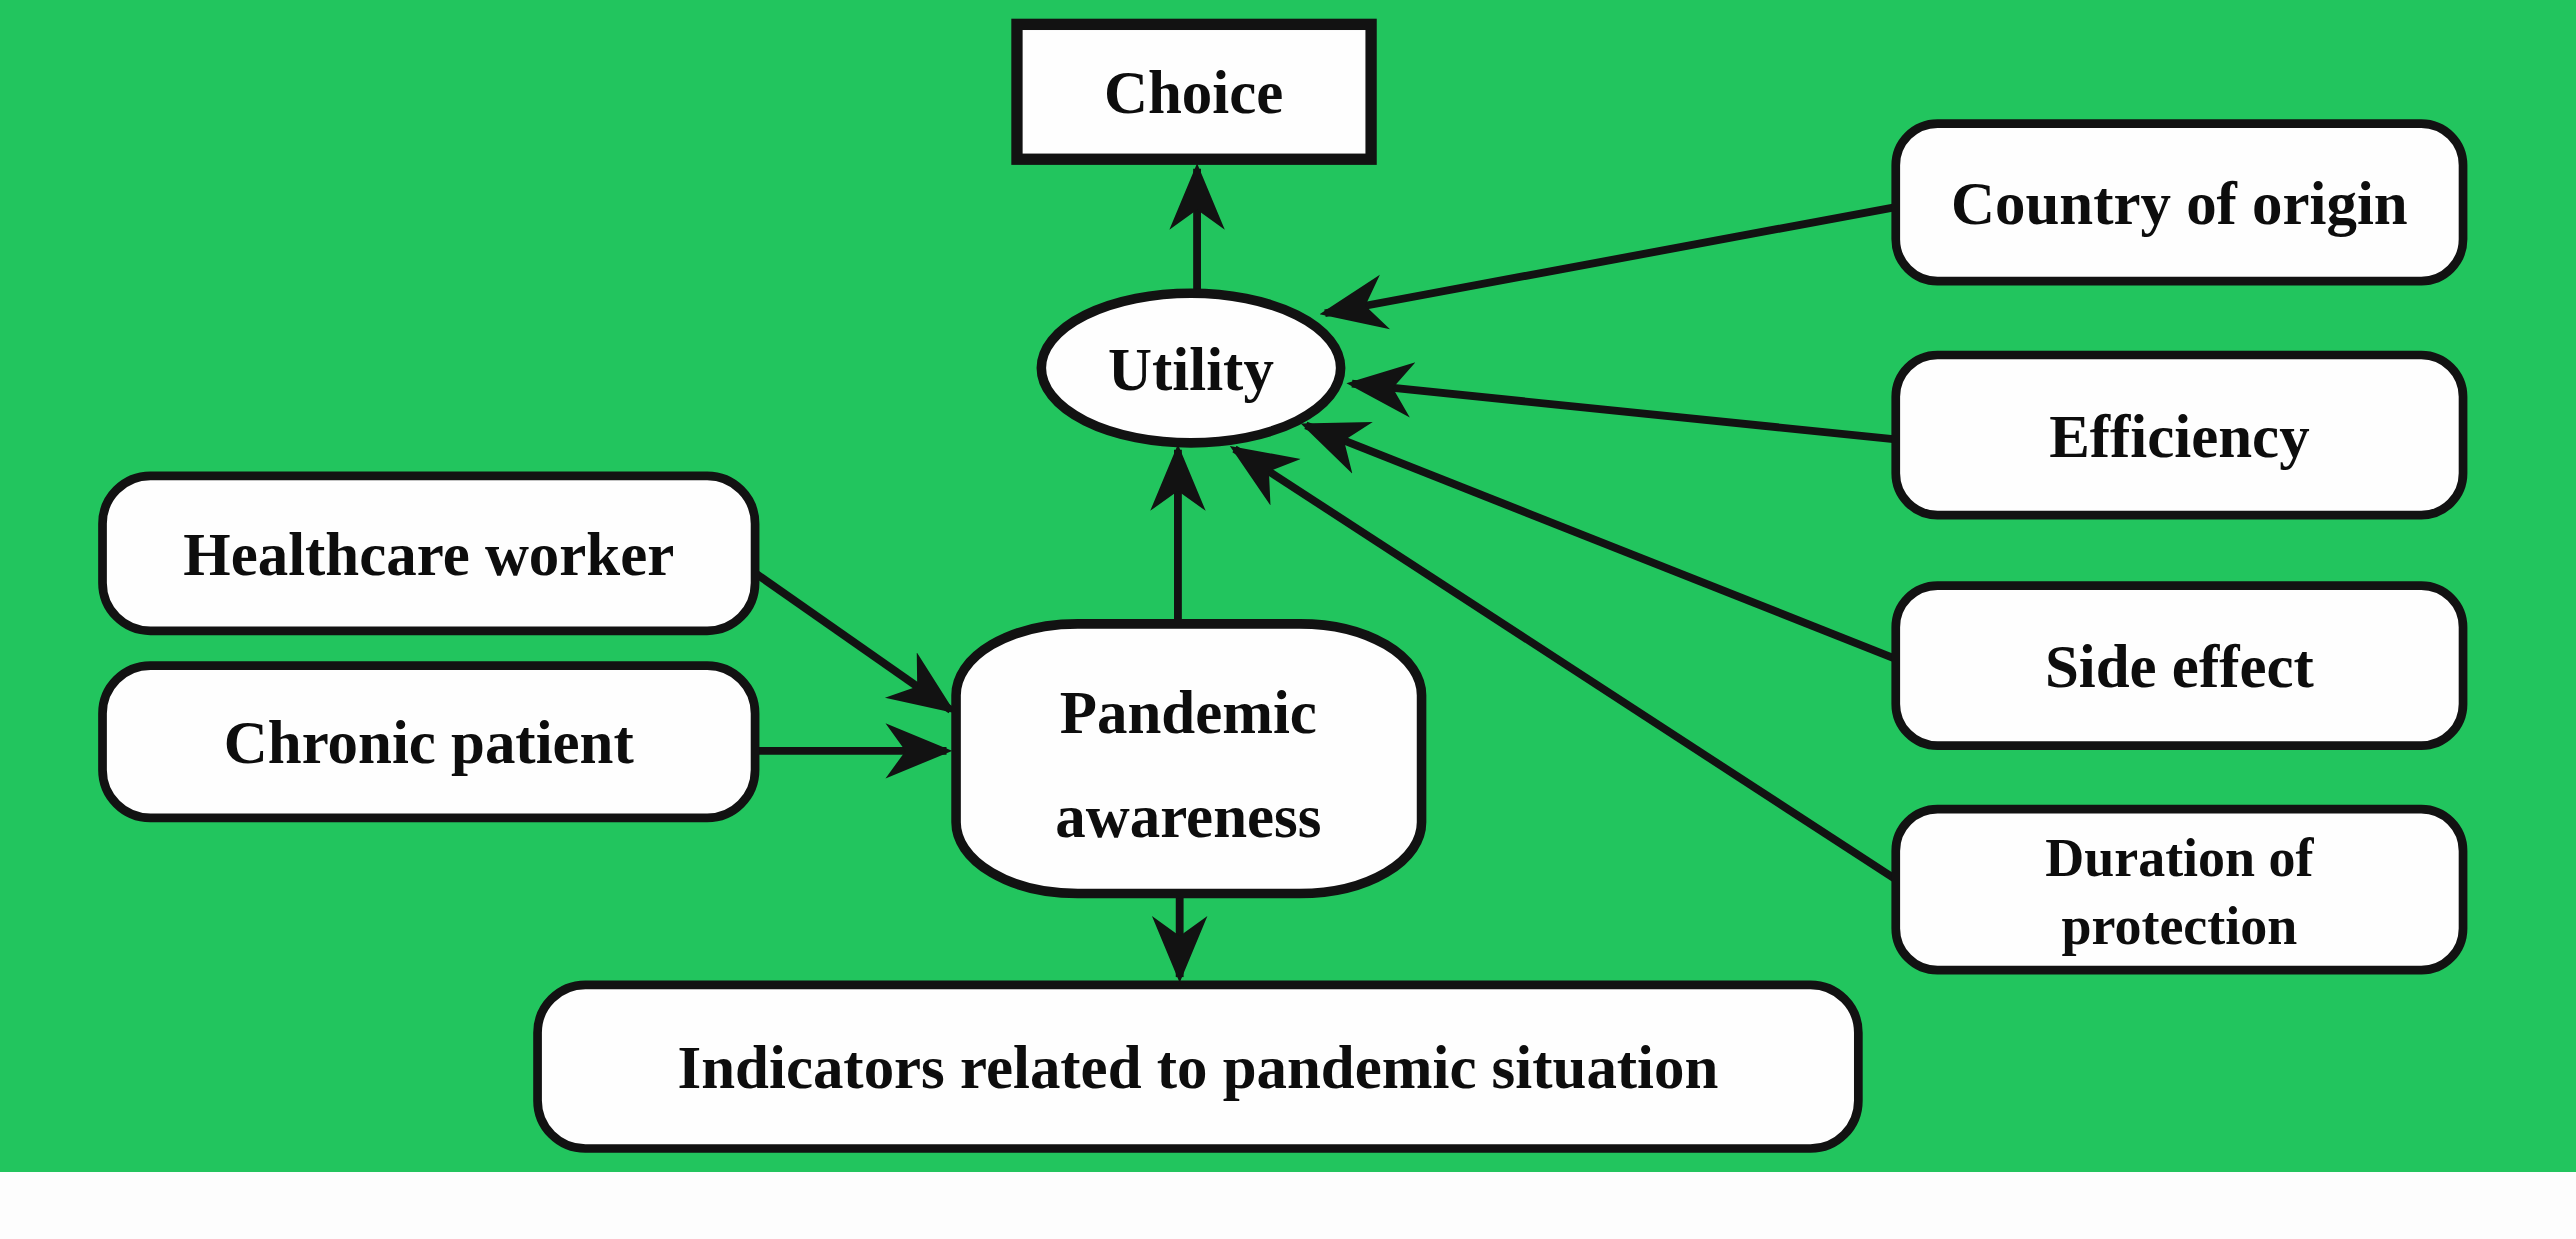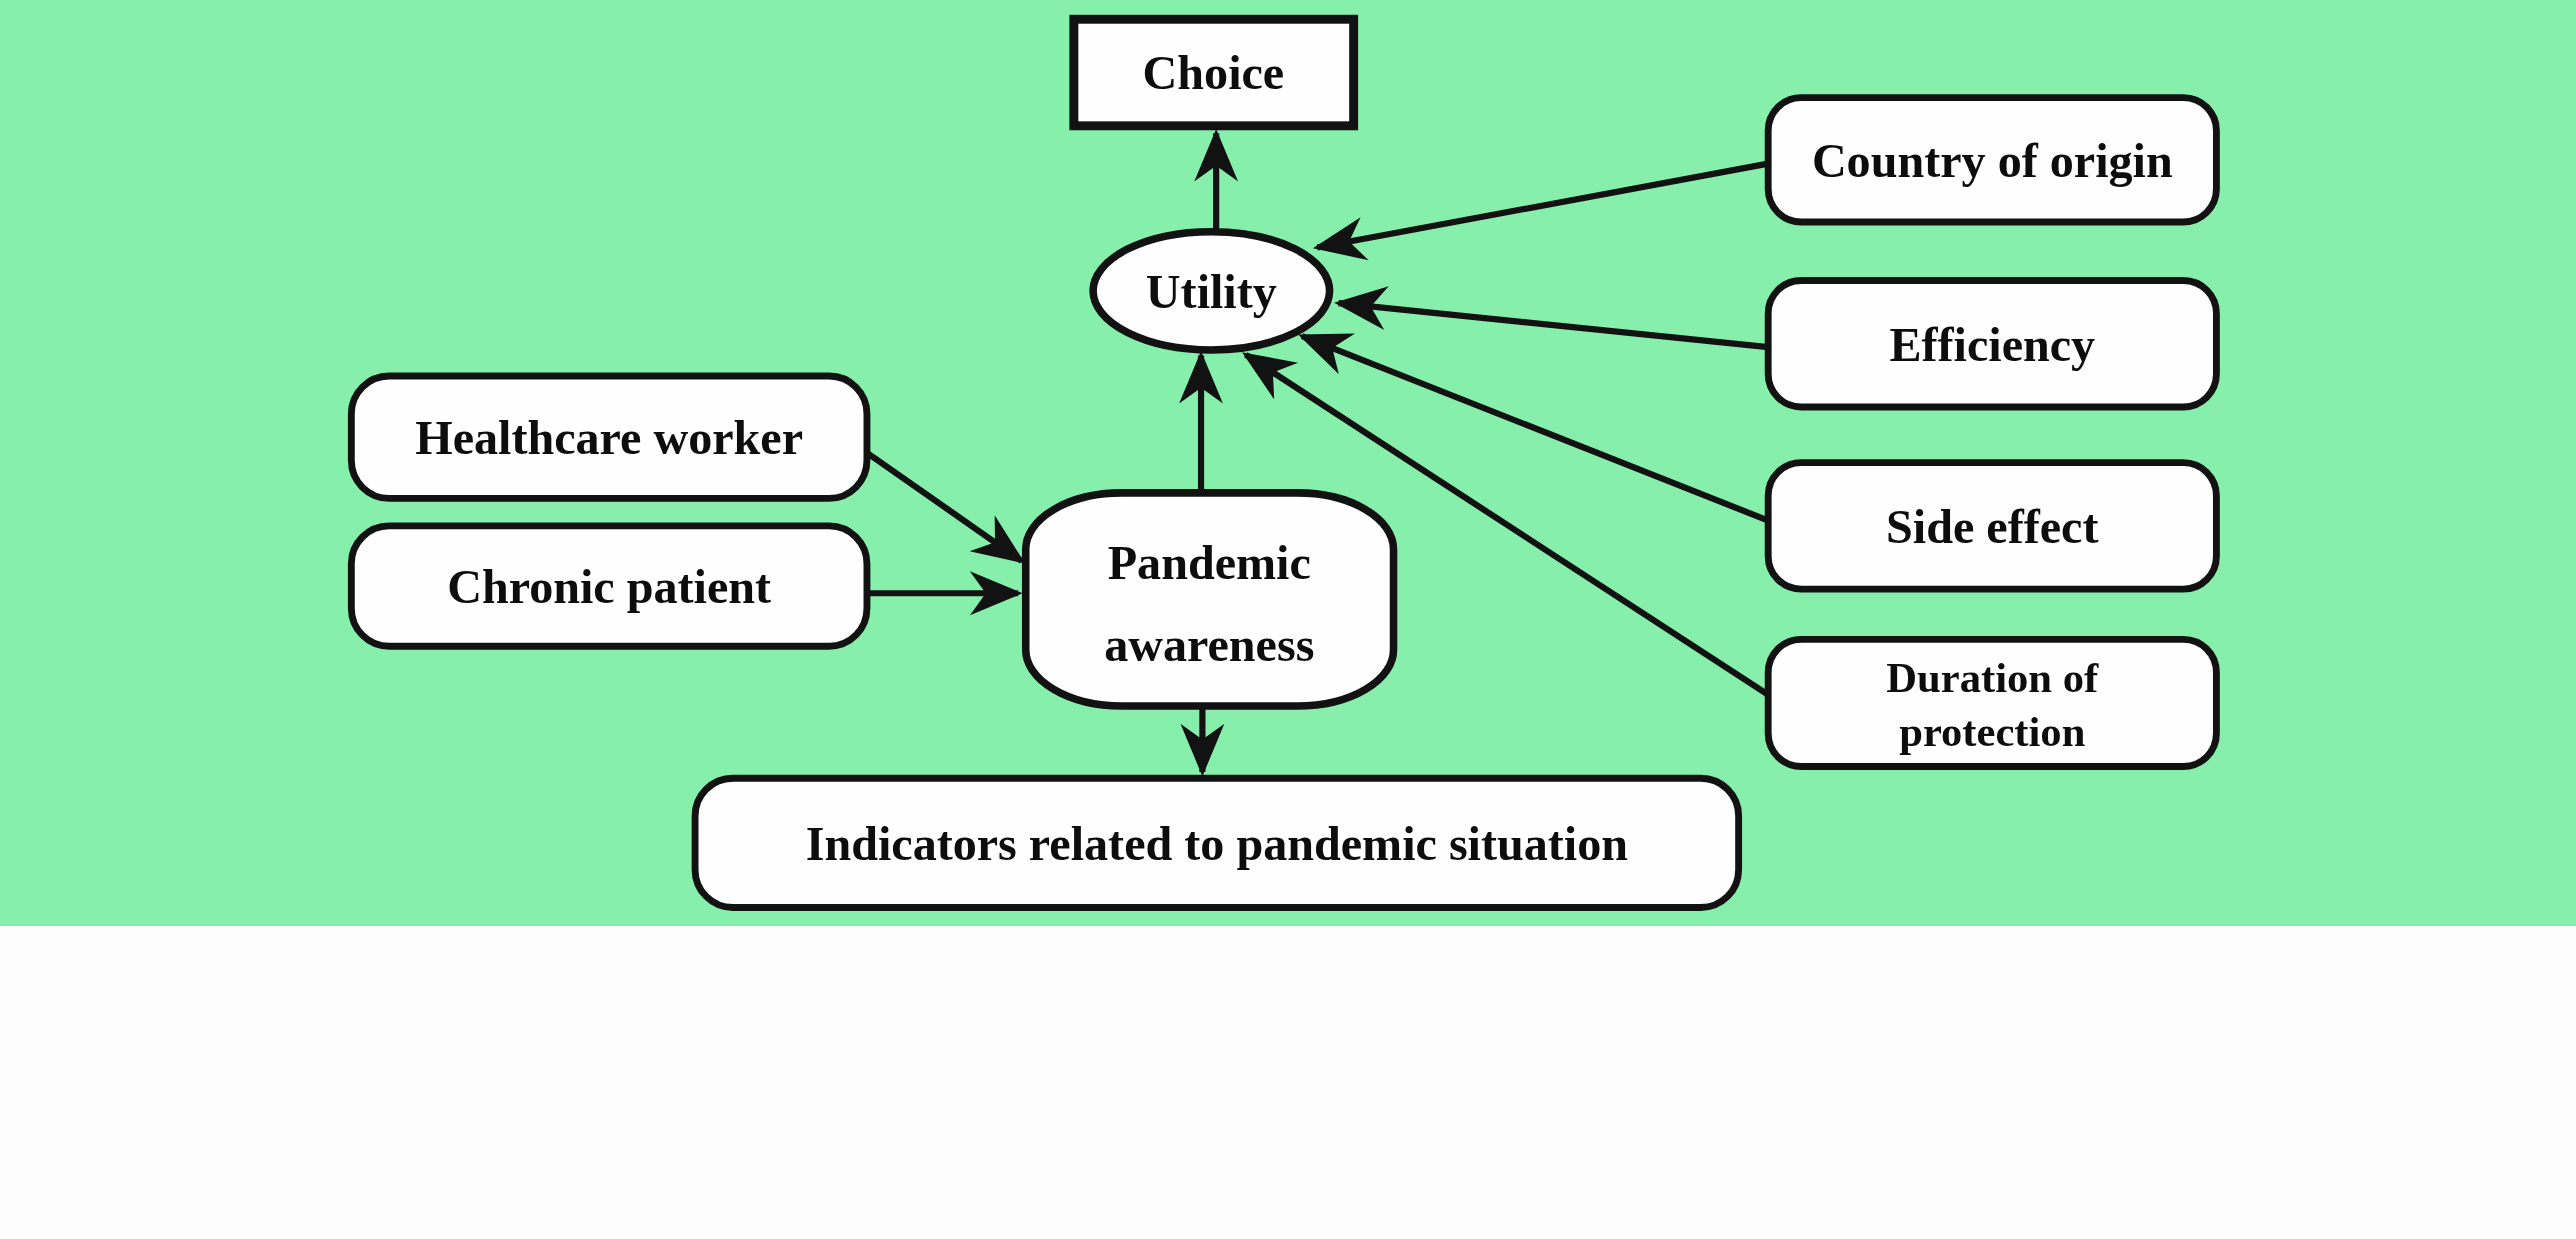--- a/index.html
+++ b/index.html
@@ -3,22 +3,22 @@
 <meta charset="utf-8">
 <style>
   html, body {
     margin: 0;
     padding: 0;
     background: #fdfdfd;
   }
   .stage {
     position: relative;
     width: 2576px;
-    height: 926px;
-    background: #86efac;
+    height: 1172px;
+    background: #22c55e;
     font-family: "Liberation Serif", serif;
   }
   svg { display: block; width: 100%; height: 100%; }
 
   .node-shape {
     fill: #fefefe;
     stroke: #121212;
     stroke-width: 10;
   }
   .choice-shape   { stroke-width: 13; }

